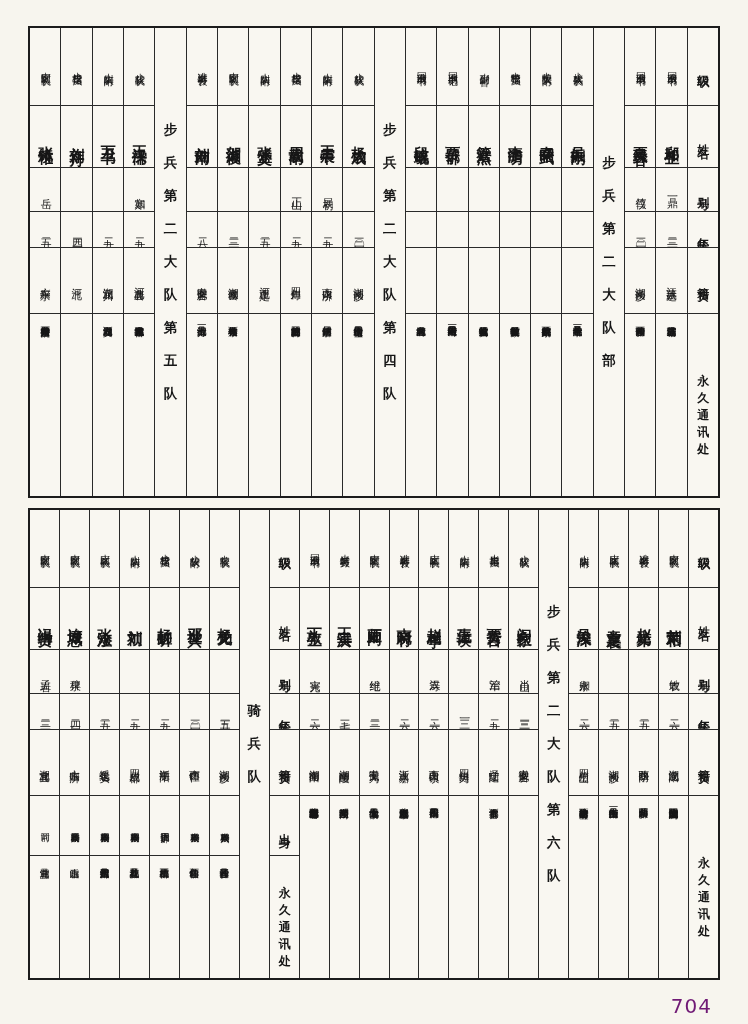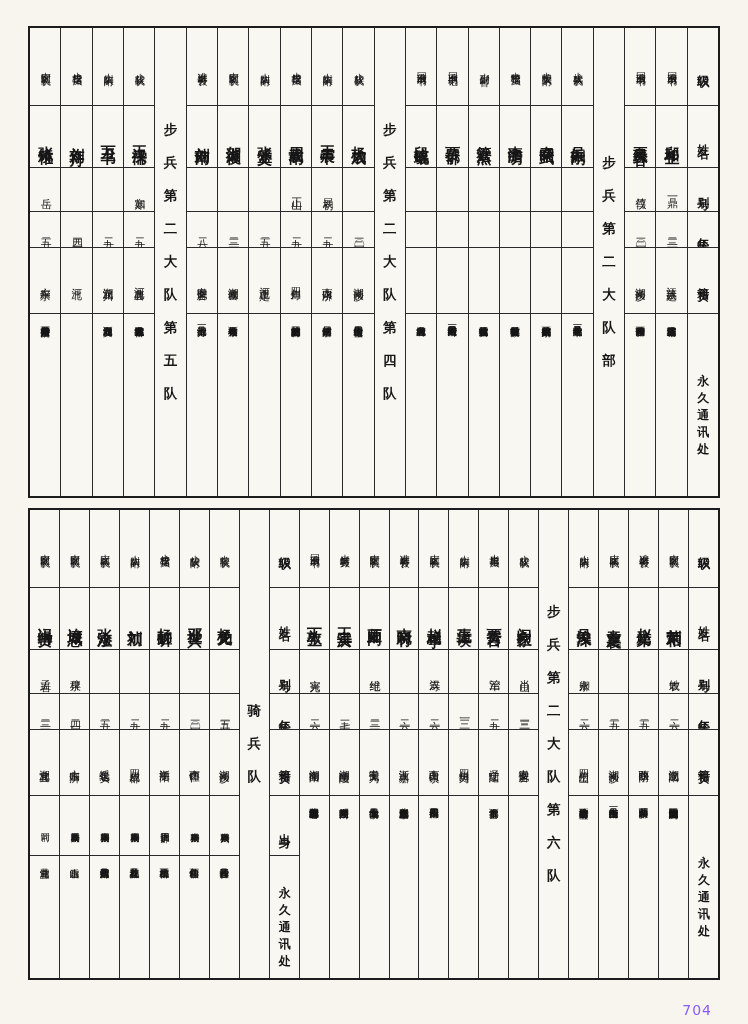--- a/index.html
+++ b/index.html
@@ -41,21 +41,21 @@
   .r-addr .vtext{font-size:9.5px;letter-spacing:0;}
   .cell.hdr .vtext{font-size:12px;font-weight:bold;letter-spacing:3px;}
   .cell.hdr.r-addr{align-items:center;}
   .cell.hdr.r-addr .vtext.spread{letter-spacing:17px;font-size:12px;}
   .unit-cell{
     flex:1 1 auto;display:flex;flex-direction:column;align-items:center;justify-content:center;
     gap:15px;border-bottom:none;
   }
   .unit-cell span{font-size:13.5px;font-weight:bold;}
   .page-number{
-    position:absolute;right:36px;bottom:6px;font-size:14px;letter-spacing:1px;color:#8b5cf6;
+    position:absolute;right:36px;bottom:6px;font-size:20px;letter-spacing:1px;color:#701a75;
   }
 </style>
 </head>
 <body>
 
 <div class="page">
   <div class="table-frame">
       <div class="col">
         <div class="cell r-rank hdr">
           <span class="vtext">级职</span>

